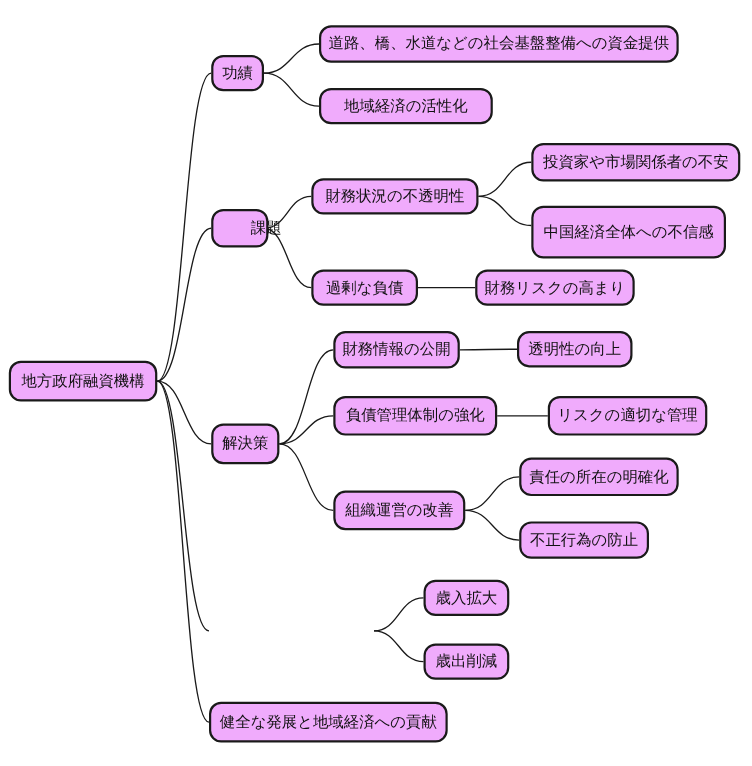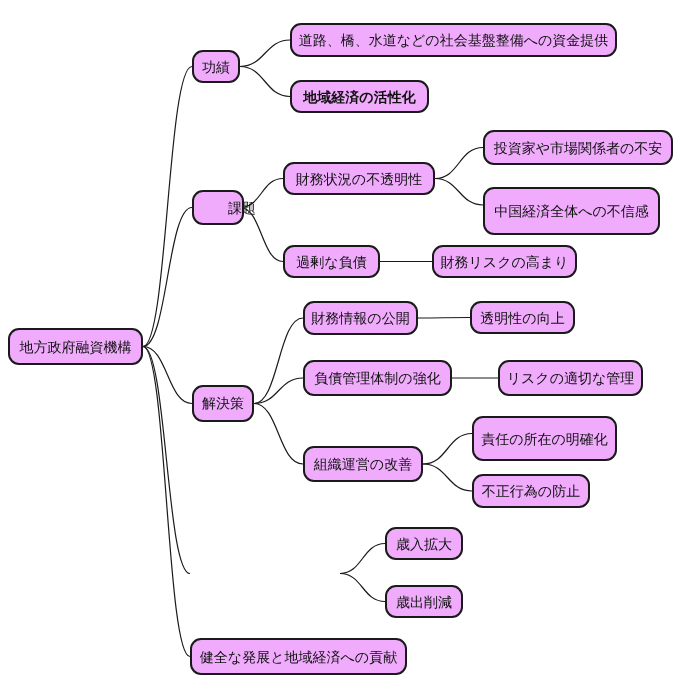--- a/index.html
+++ b/index.html
@@ -64,35 +64,35 @@
       <path d="M 143 346.5 C 166.5 346.5, 166.5 573.5, 190 573.5" fill="none" stroke="#1a1a1a" stroke-width="1.2"></path>
       <path d="M 340 573.5 C 362.5 573.5, 362.5 543.5, 385 543.5" fill="none" stroke="#1a1a1a" stroke-width="1.2"></path>
       <path d="M 340 573.5 C 362.5 573.5, 362.5 601.5, 385 601.5" fill="none" stroke="#1a1a1a" stroke-width="1.2"></path>
       <path d="M 143 346.5 C 166.5 346.5, 166.5 656.5, 190 656.5" fill="none" stroke="#1a1a1a" stroke-width="1.2"></path>
     </svg>
 
   <div class="node" style="left:8px;   top:328px; width:135px; height:37px;">地方政府融資機構</div>
 
   <div class="node" style="left:192px; top:50px;  width:48px;  height:33px;">功績</div>
   <div class="node" style="left:290px; top:23px;  width:327px; height:34px;">道路、橋、水道などの社会基盤整備への資金提供</div>
-  <div class="node" style="left:290px; top:80px;  width:139px; height:33px;font-weight:bold;">地域経済の活性化</div>
+  <div class="node" style="left:290px; top:80px;  width:158px; height:33px;">地域経済の活性化</div>
 
   <div class="node" style="left:192px; top:190px; width:48px;  height:35px;padding-left:48px;">課題</div>
   <div class="node" style="left:283px; top:162px; width:152px; height:33px;">財務状況の不透明性</div>
   <div class="node" style="left:483px; top:130px; width:190px; height:35px;">投資家や市場関係者の不安</div>
   <div class="node" style="left:483px; top:187px; width:177px; height:48px;">中国経済全体への不信感</div>
   <div class="node" style="left:283px; top:245px; width:97px;  height:33px;">過剰な負債</div>
   <div class="node" style="left:432px; top:245px; width:145px; height:33px;">財務リスクの高まり</div>
 
   <div class="node" style="left:192px; top:385px; width:62px;  height:37px;font-family:Liberation Serif, serif;">解決策</div>
   <div class="node" style="left:303px; top:301px; width:115px; height:34px;">財務情報の公開</div>
   <div class="node" style="left:470px; top:301px; width:105px; height:33px;">透明性の向上</div>
   <div class="node" style="left:303px; top:360px; width:149px; height:36px;">負債管理体制の強化</div>
   <div class="node" style="left:498px; top:360px; width:145px; height:36px;">リスクの適切な管理</div>
   <div class="node" style="left:303px; top:446px; width:120px; height:36px;">組織運営の改善</div>
-  <div class="node" style="left:472px; top:416px; width:145px; height:45px;">責任の所在の明確化</div>
+  <div class="node" style="left:472px; top:416px; width:145px; height:35px;">責任の所在の明確化</div>
   <div class="node" style="left:472px; top:474px; width:118px; height:34px;">不正行為の防止</div>
 
   <div class="node" style="left:385px; top:527px; width:78px;  height:33px;">歳入拡大</div>
-  <div class="node" style="left:385px; top:585px; width:78px;  height:33px;">歳出削減</div>
+  <div class="node" style="left:385px; top:585px; width:78px;  height:33px;font-family:Liberation Serif, serif;">歳出削減</div>
 
   <div class="node" style="left:190px; top:638px; width:217px; height:37px;">健全な発展と地域経済への貢献</div>
 </div>
 
 </body></html>

